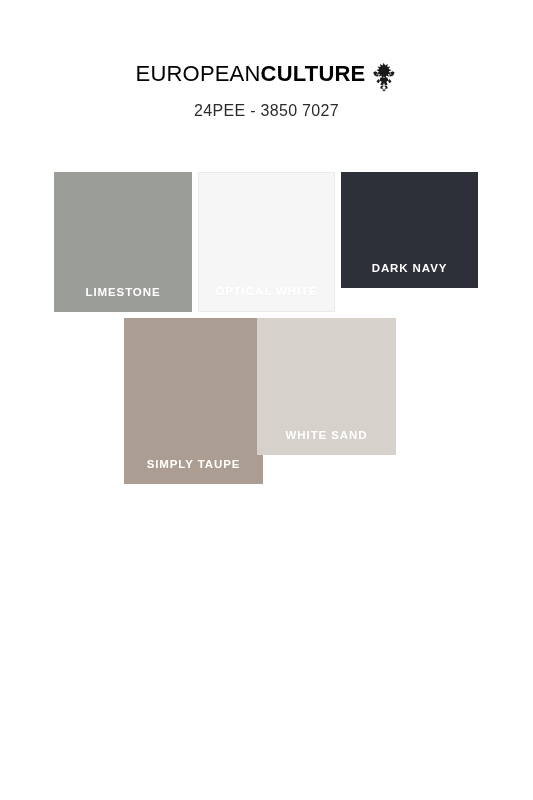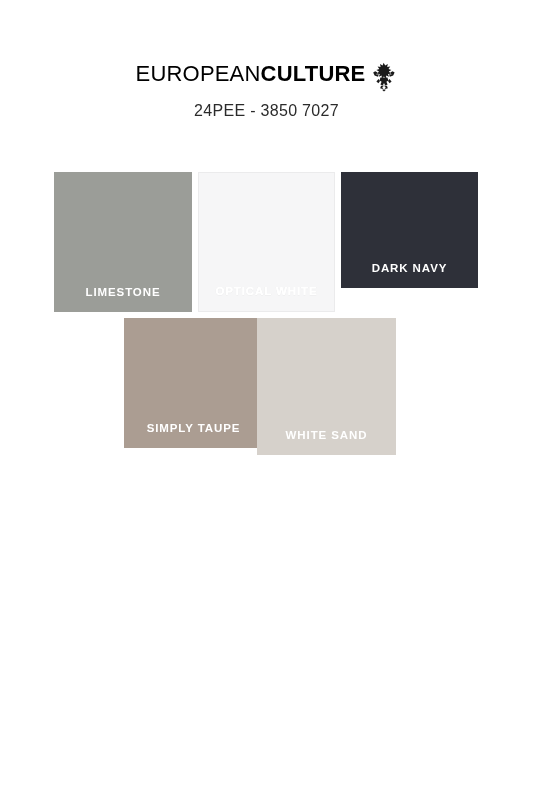--- a/index.html
+++ b/index.html
@@ -103,21 +103,21 @@
       -0.5px 0 0 #f0f0f1,
        0 0.5px 0 #f0f0f1,
        0 -0.5px 0 #f0f0f1;
   }
 
   
   .s0 { left: 54px;  top: 172px; width: 138px; height: 140px; }
   .s1 { left: 198px; top: 172px; width: 137px; height: 140px; }
   .s2 { left: 341px; top: 172px; width: 137px; height: 116px; }
   
-  .s3 { left: 124px; top: 318px; width: 139px; height: 130px; }
+  .s3 { left: 124px; top: 318px; width: 139px; height: 166px; }
   .s4 { left: 257px; top: 318px; width: 139px; height: 137px; }
 </style>
 </head>
 <body style="background-color: rgb(255, 255, 255);">
 
 <div class="header">
 
   <div class="brand-lockup">
     <div class="wordmark">
       <span class="w-light">EUROPEAN</span><span class="w-bold">CULTURE</span>

